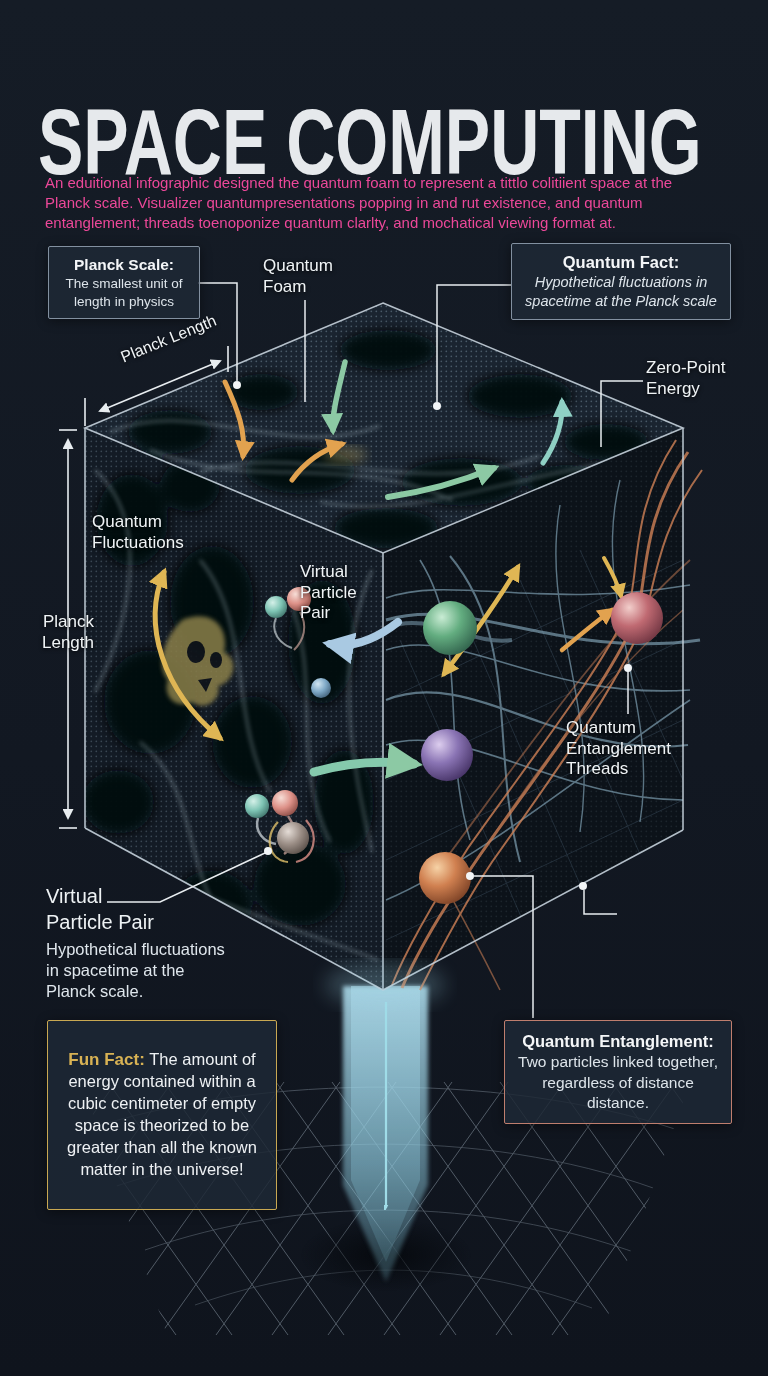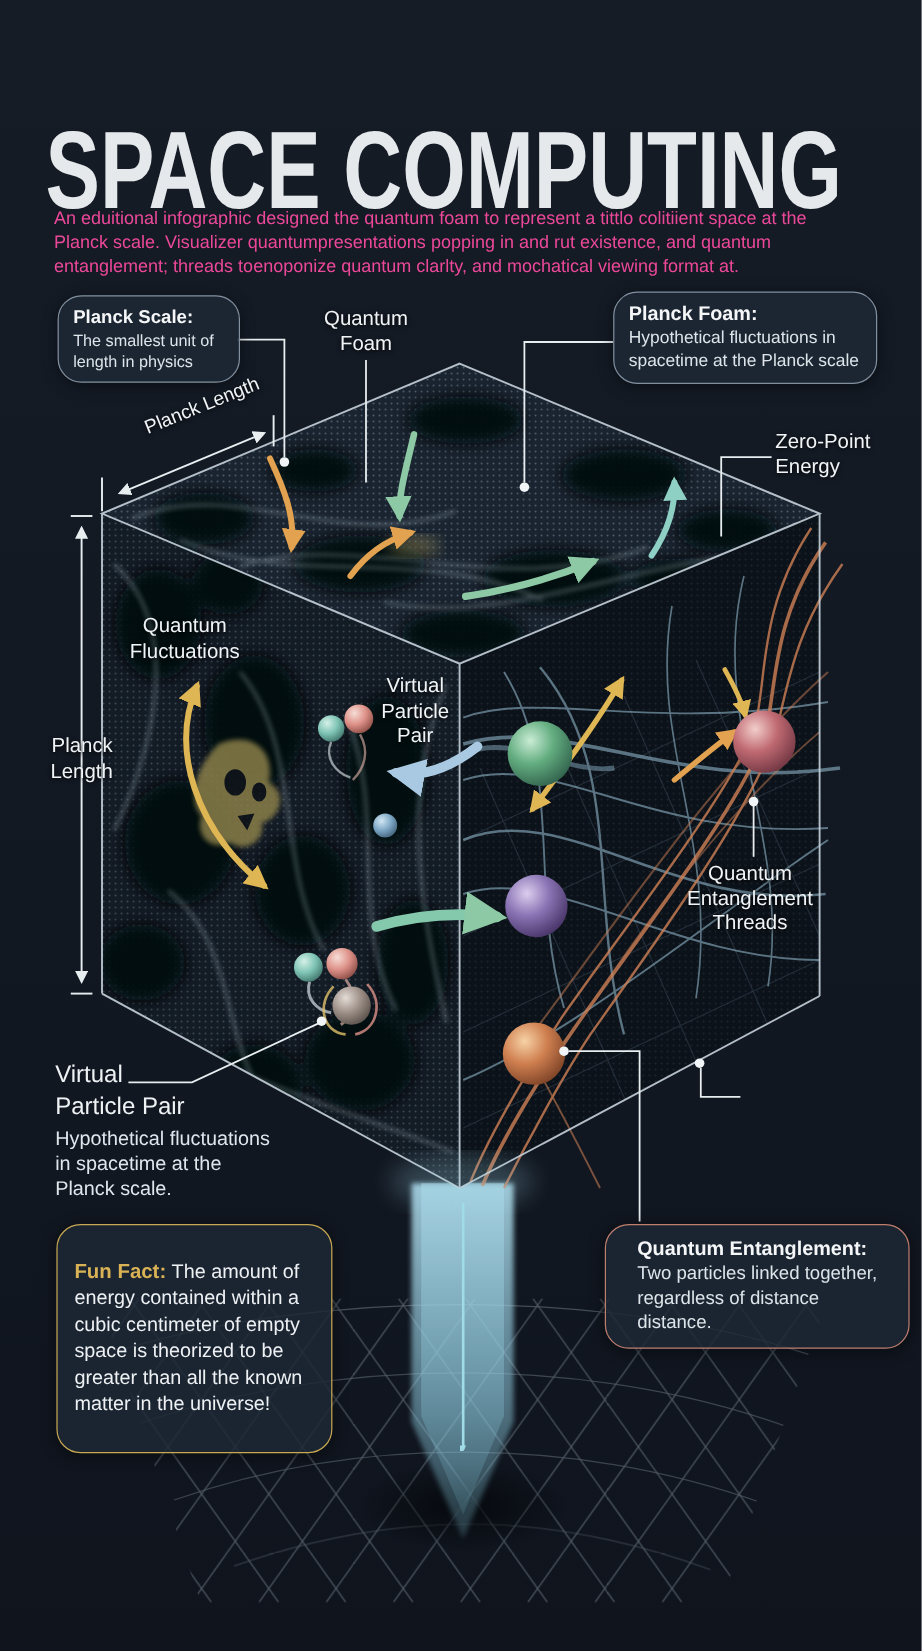--- a/index.html
+++ b/index.html
@@ -16,39 +16,40 @@
     font-weight:800;font-size:68px;line-height:1;letter-spacing:0px;
     color:#e6e9ec;transform:scaleY(1.35);transform-origin:left top;
     white-space:nowrap;
   }
   .intro{
     left:45px;top:158px;width:690px;font-size:15px;line-height:1.32;
     color:#ec4899;white-space:pre-line;
   }
   .callout{
     position:absolute;z-index:2;background:rgba(30,41,54,.84);
-    border:1.5px solid #8290a0;border-radius:20px;padding:8px 12px;
+    border:1.5px solid #8290a0;border-radius:2px;padding:8px 12px;
     box-shadow:0 2px 12px rgba(0,0,0,.45);
+    text-align:center;
   }
   .callout .ct{font-weight:bold;font-size:15.5px;color:#f4f6f8;line-height:1.3;}
   .callout .cb{font-size:13.5px;color:#dde4ea;white-space:pre-line;line-height:1.3;}
   #planck-scale-box{left:48px;top:246px;width:126px;}
   #quantum-foam-box{left:511px;top:243px;width:194px;}
   #quantum-foam-box .ct{font-size:16.5px;}
-  #quantum-foam-box .cb{font-size:14.5px;}
+  #quantum-foam-box .cb{font-size:14.5px;font-style:italic;}
   #fun-fact-box{left:47px;top:1020px;width:200px;border-color:#c9a852;padding:28px 14px;}
   #fun-fact-box .ct{display:inline;color:#d8b254;font-size:17px;}
   #fun-fact-box .cb{display:inline;font-size:16.5px;color:#eef1f4;line-height:1.33;}
   #fun-fact-box p{margin:0;white-space:pre-line;line-height:1.33;}
-  #quantum-entanglement-box{left:504px;top:1020px;width:200px;border-color:#bf7e6e;padding:10px 26px;}
+  #quantum-entanglement-box{left:504px;top:1020px;width:200px;border-color:#bf7e6e;padding:10px 13px;}
   #quantum-entanglement-box .ct{font-size:16.5px;}
   #quantum-entanglement-box .cb{font-size:15.5px;}
   .lbl{
     position:absolute;z-index:2;color:#f0f4f6;font-size:17px;line-height:1.22;
-    white-space:pre-line;text-align:center;text-shadow:0 1px 4px rgba(0,0,0,.9);
+    white-space:pre-line;text-align:left;text-shadow:0 1px 4px rgba(0,0,0,.9);
   }
   #lbl-quantum-foam{left:263px;top:256px;width:84px;}
   #lbl-zero-point{left:646px;top:358px;width:96px;text-align:left;}
   #lbl-quantum-fluct{left:92px;top:512px;width:124px;}
   #lbl-vpp-center{left:300px;top:562px;width:92px;}
   #lbl-planck-vert{left:28px;top:612px;width:66px;text-align:right;}
   #lbl-qe-threads{left:566px;top:718px;width:118px;}
   #lbl-spacetime{left:622px;top:901px;width:104px;text-align:left;}
   #lbl-planck-diag{
     left:100px;top:356px;width:140px;text-align:center;
@@ -394,21 +395,21 @@
 Planck scale. Visualizer quantumpresentations popping in and rut existence, and quantum
 entanglement; threads toenoponize quantum clarlty, and mochatical viewing format at.</p>
 
 <div class="callout" id="planck-scale-box">
   <div class="ct">Planck Scale:</div>
   <div class="cb">The smallest unit of
 length in physics</div>
 </div>
 
 <div class="callout" id="quantum-foam-box">
-  <div class="ct">Planck Foam:</div>
+  <div class="ct">Quantum Fact:</div>
   <div class="cb">Hypothetical fluctuations in
 spacetime at the Planck scale</div>
 </div>
 
 <div class="lbl" id="lbl-quantum-foam">Quantum
 Foam</div>
 <div class="lbl" id="lbl-planck-diag">Planck Length</div>
 <div class="lbl" id="lbl-zero-point">Zero-Point
 Energy</div>
 <div class="lbl" id="lbl-quantum-fluct">Quantum

